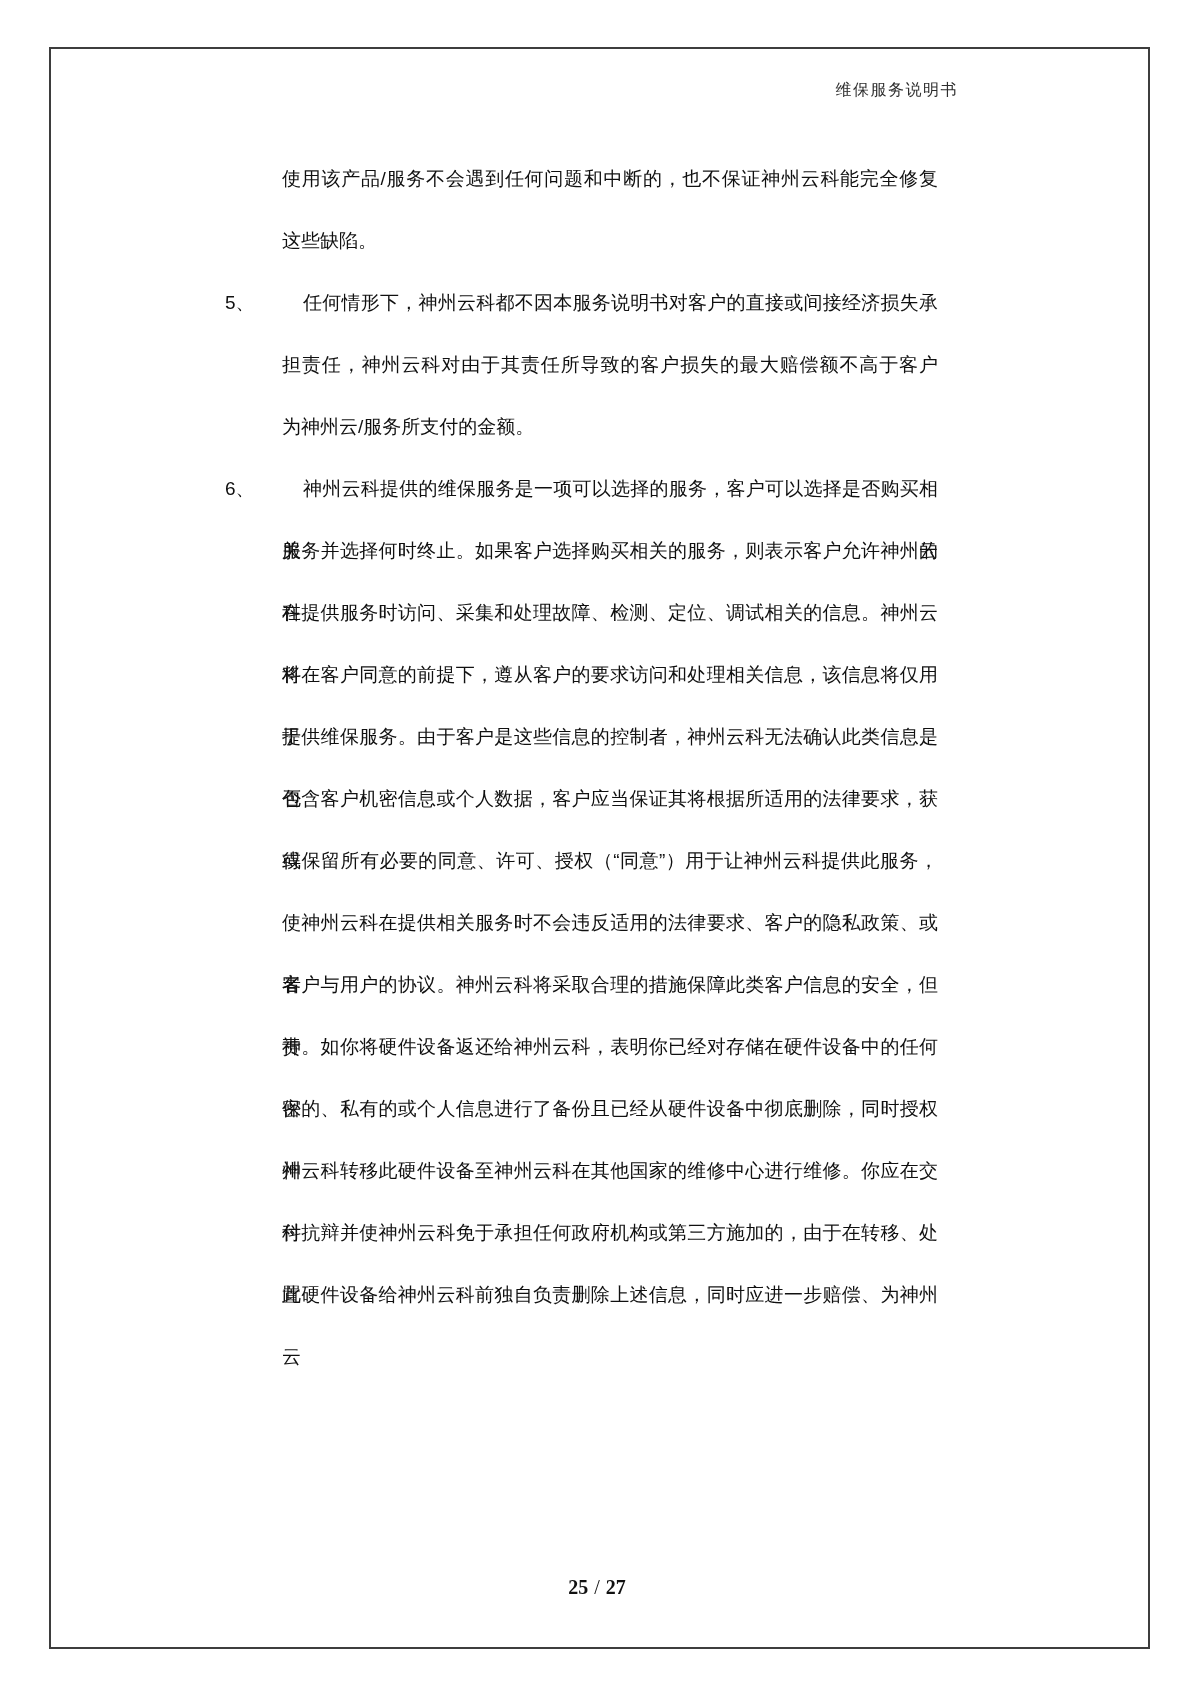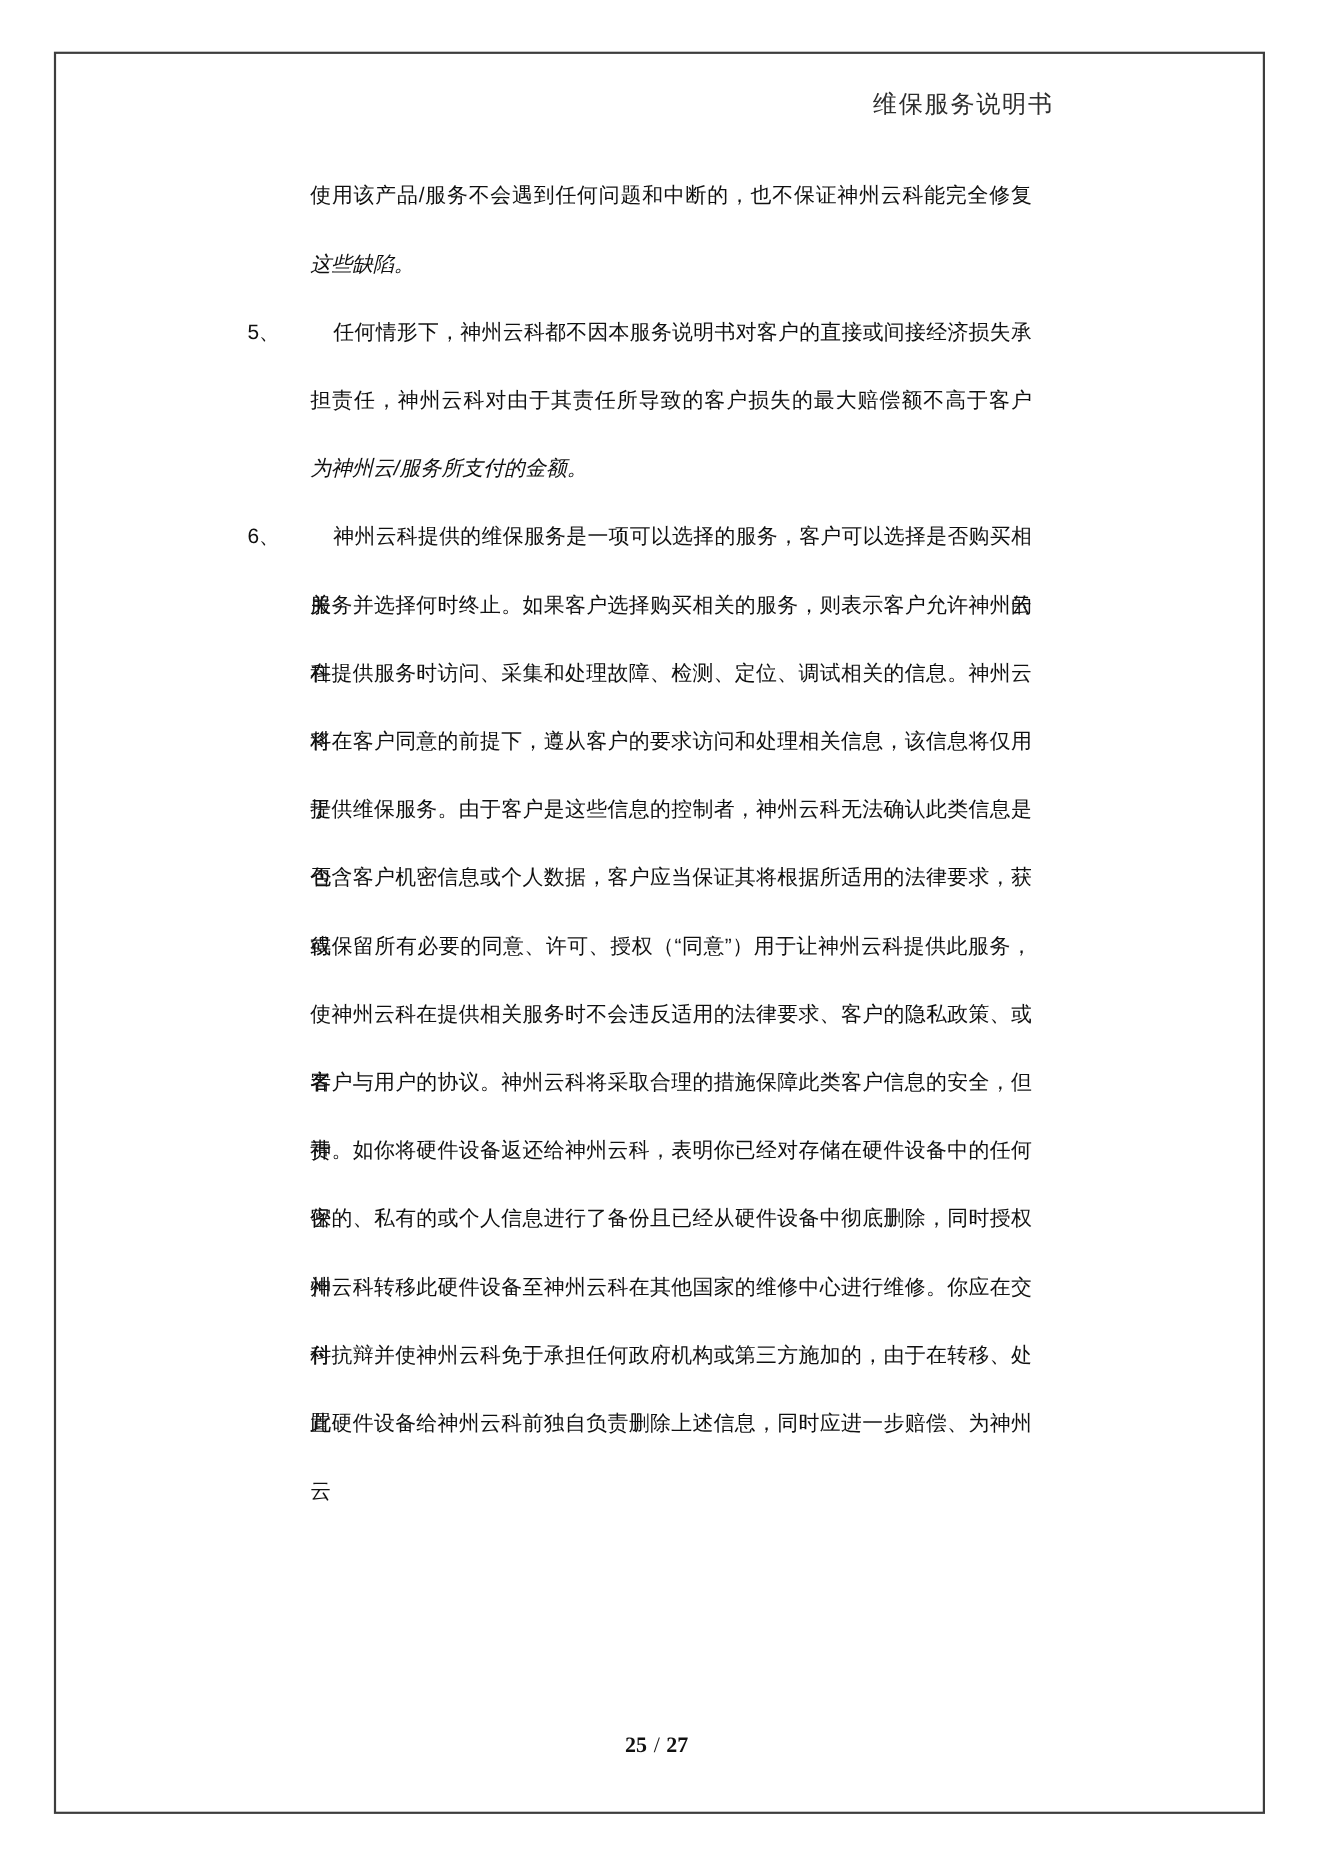--- a/index.html
+++ b/index.html
@@ -22,41 +22,41 @@
     height: 1602px;
     border: 2px solid #3d3d3d;
     background: transparent;
   }
 
   .page-header {
     position: absolute;
     top: 80px;
     right: 242px;
     font-family: "Liberation Serif", "DejaVu Serif", serif;
-    font-size: 22px;
+    font-size: 16px;
     letter-spacing: 1.5px;
     color: #2d2d2d;
   }
 
   .body-text {
     position: absolute;
     left: 282px;
     top: 148px;
     width: 656px;
     font-size: 19px;
     color: #101010;
   }
 
   .line {
     height: 62px;
     line-height: 62px;
     text-align: justify;
     text-align-last: justify;
   }
-  .line.end { text-align-last: left; font-style: italic; }
+  .line.end { text-align-last: left; }
   .line.indent { text-indent: 21px; }
 
   .list-item { position: relative; }
   .item-number {
     position: absolute;
     left: -57px;
     top: 0;
     height: 62px;
     line-height: 62px;
     font-size: 19px;

